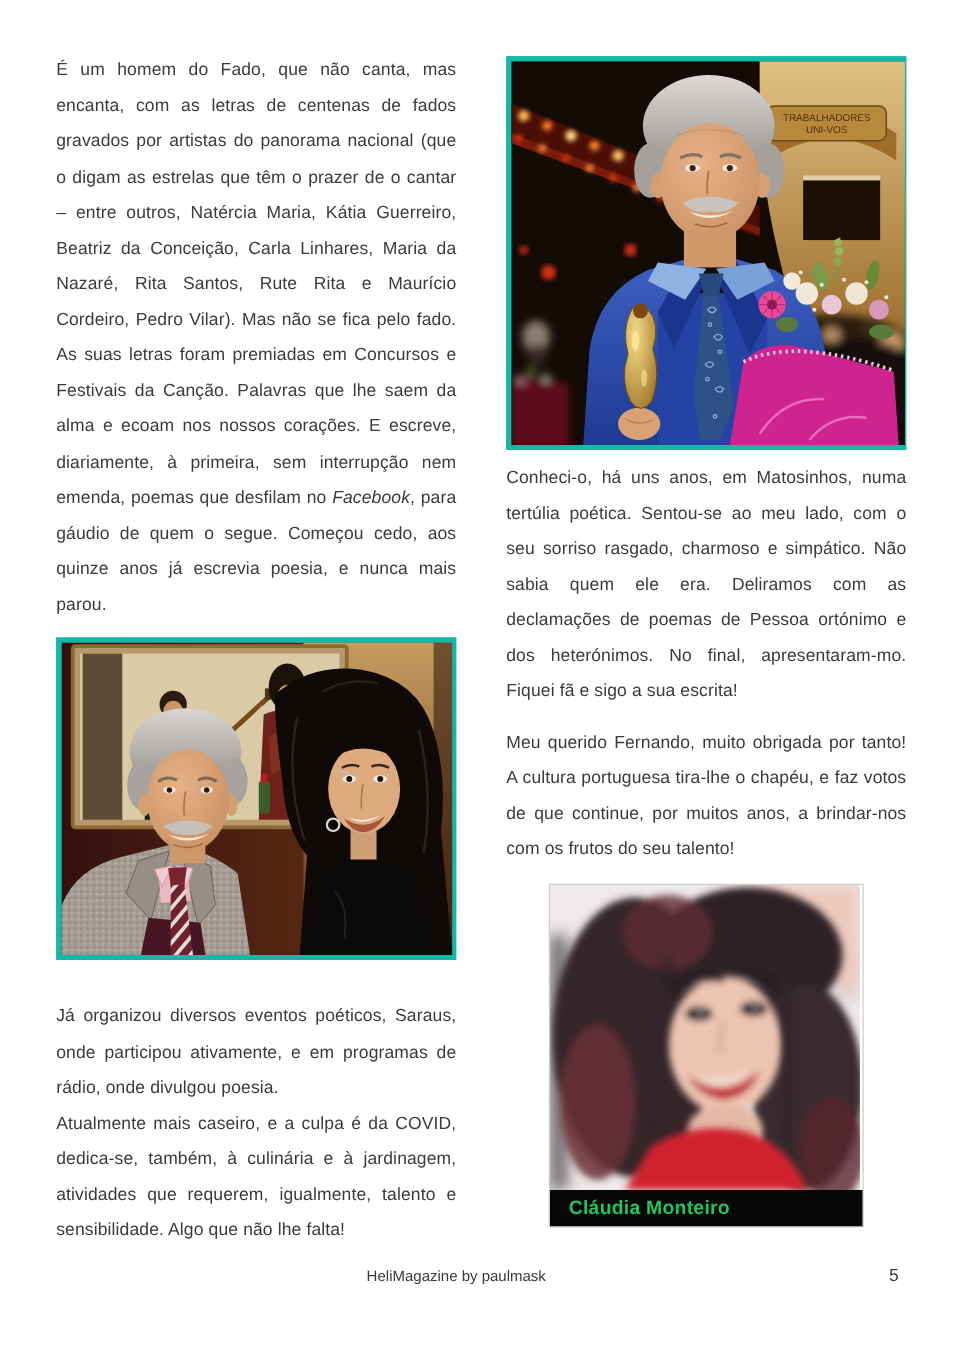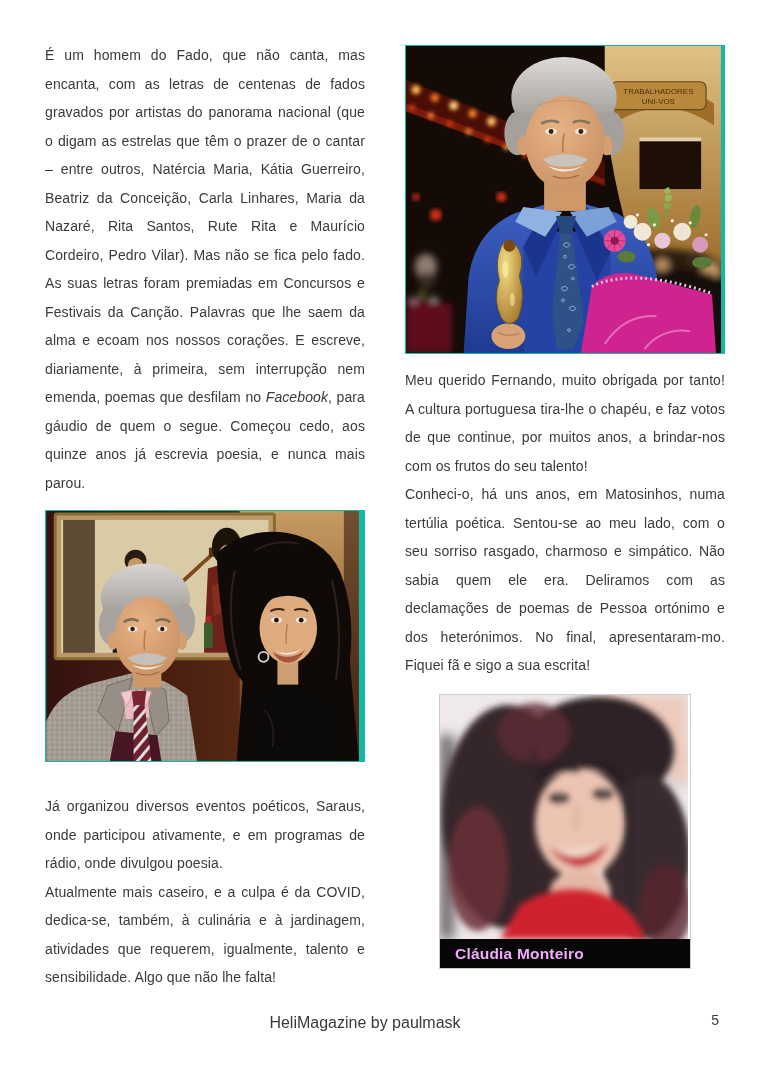--- a/index.html
+++ b/index.html
@@ -11,34 +11,34 @@
   .col-left  { left:45px;  top:41px; }
   .col-right { left:405px; top:45px; }
   .para {
     margin:0; font-size:14px; line-height:28.5px; text-align:justify;
     letter-spacing:0.1px; color:#3a3a3a;
   }
   .para .it { font-style:italic; }
   .mt-photo { margin-top:13px; }
   .mt-p     { margin-top:30px; }
   .mt-p2    { }
-  .photo-frame { border:1px solid #14b8a6; line-height:0; background:#14b8a6; }
+  .photo-frame { border:4px solid #14b8a6; line-height:0; background:#14b8a6; }
   .photo-frame svg { display:block; }
   .award-photo { margin-bottom:7px; }
   .portrait-block {
     width:250px; margin:14px auto 0 auto; border:1px solid #cfcdcb; line-height:0;
   }
   .portrait-caption {
-    height:29px; background:#070707; color:#f0abfc;
+    height:29px; background:#070707; color:#22c55e;
     font-size:15.5px; font-weight:bold; line-height:29px;
     padding-left:15px; letter-spacing:0.2px;
   }
   .footer-credit {
     position:absolute; left:45px; top:1014px; width:640px;
-    text-align:center; font-size:16px; color:#3a3a3a;
+    text-align:center; font-size:12px; color:#3a3a3a;
   }
   .footer-page {
     position:absolute; right:49px; top:1012px; font-size:14px; color:#3a3a3a;
   }
 </style>
 </head>
 <body>
 
 <div class="page">
 
@@ -339,22 +339,22 @@
               <circle cx="250" cy="180" r="1.6"></circle>
               <circle cx="268" cy="176" r="1.6"></circle>
             <circle cx="286" cy="178" r="1.6"></circle>
               <circle cx="302" cy="190" r="1.6"></circle>
               <circle cx="244" cy="200" r="1.6"></circle>
           </g>
         </g>
       </svg>
     </div>
 
+    <p class="para">Conheci-o, há uns anos, em Matosinhos, numa tertúlia poética. Sentou-se ao meu lado, com o seu sorriso rasgado, charmoso e simpático. Não sabia quem ele era. Deliramos com as declamações de poemas de Pessoa ortónimo e dos heterónimos. No final, apresentaram-mo. Fiquei fã e sigo a sua escrita!</p>
     <p class="para mt-p" style="margin-top:12px;">Meu querido Fernando, muito obrigada por tanto! A cultura portuguesa tira-lhe o chapéu, e faz votos de que continue, por muitos anos, a brindar-nos com os frutos do seu talento!</p>
-    <p class="para">Conheci-o, há uns anos, em Matosinhos, numa tertúlia poética. Sentou-se ao meu lado, com o seu sorriso rasgado, charmoso e simpático. Não sabia quem ele era. Deliramos com as declamações de poemas de Pessoa ortónimo e dos heterónimos. No final, apresentaram-mo. Fiquei fã e sigo a sua escrita!</p>
 
     <div class="portrait-block">
       <svg width="248" height="244" viewBox="0 0 248 244" xmlns="http://www.w3.org/2000/svg">
         <defs>
           <filter id="s1" x="-30%" y="-30%" width="160%" height="160%">
               <feGaussianBlur stdDeviation="3"></feGaussianBlur>
             </filter>
           <filter id="s2" x="-40%" y="-40%" width="180%" height="180%">
               <feGaussianBlur stdDeviation="6"></feGaussianBlur>
             </filter>

